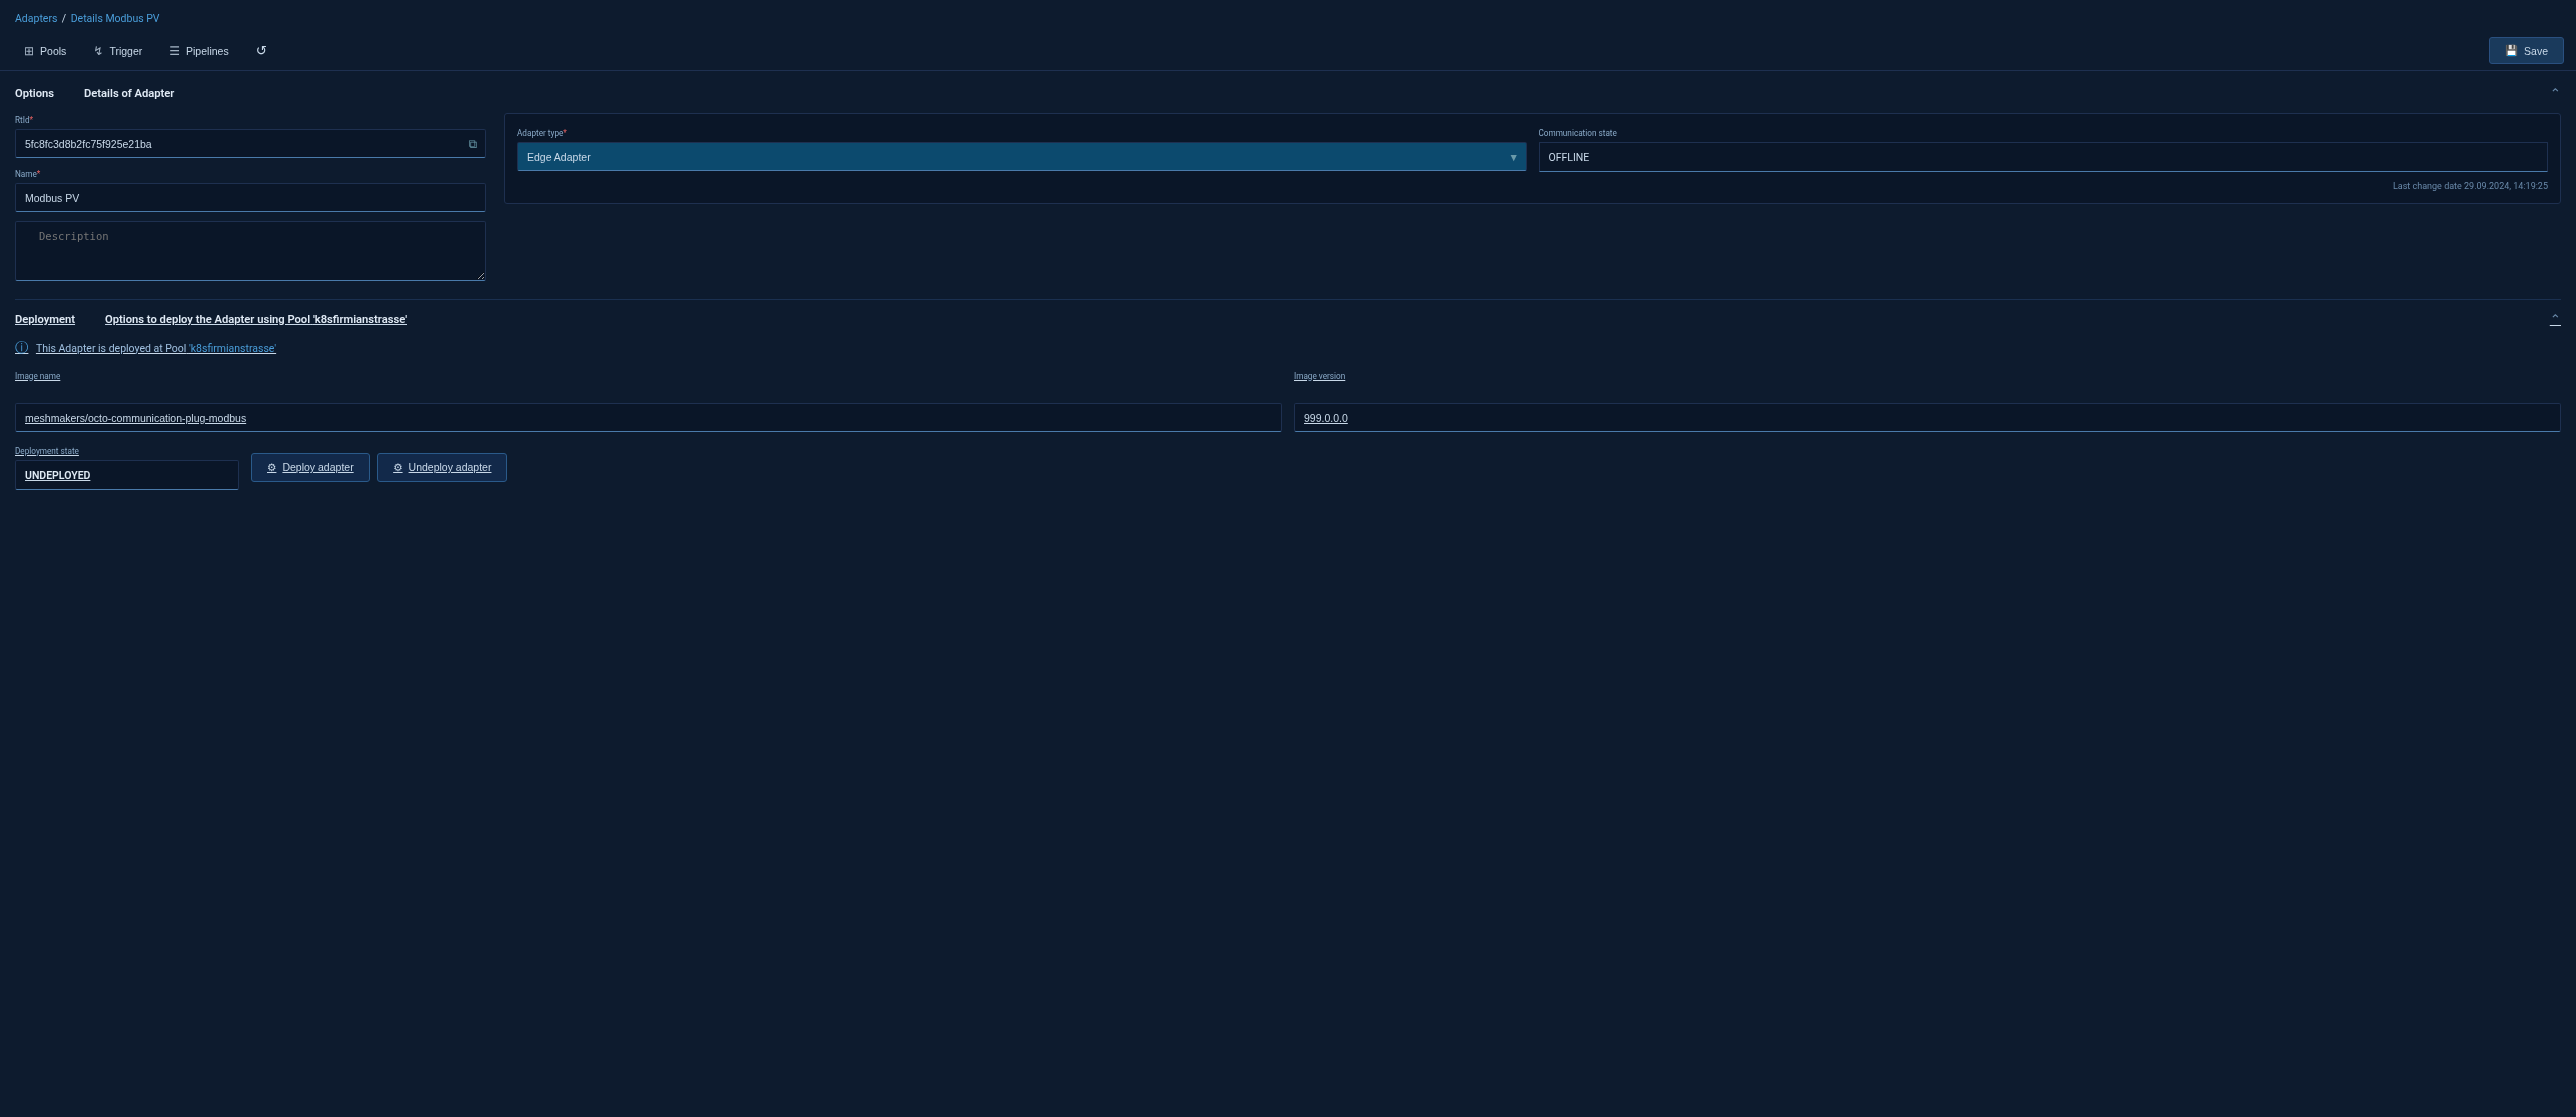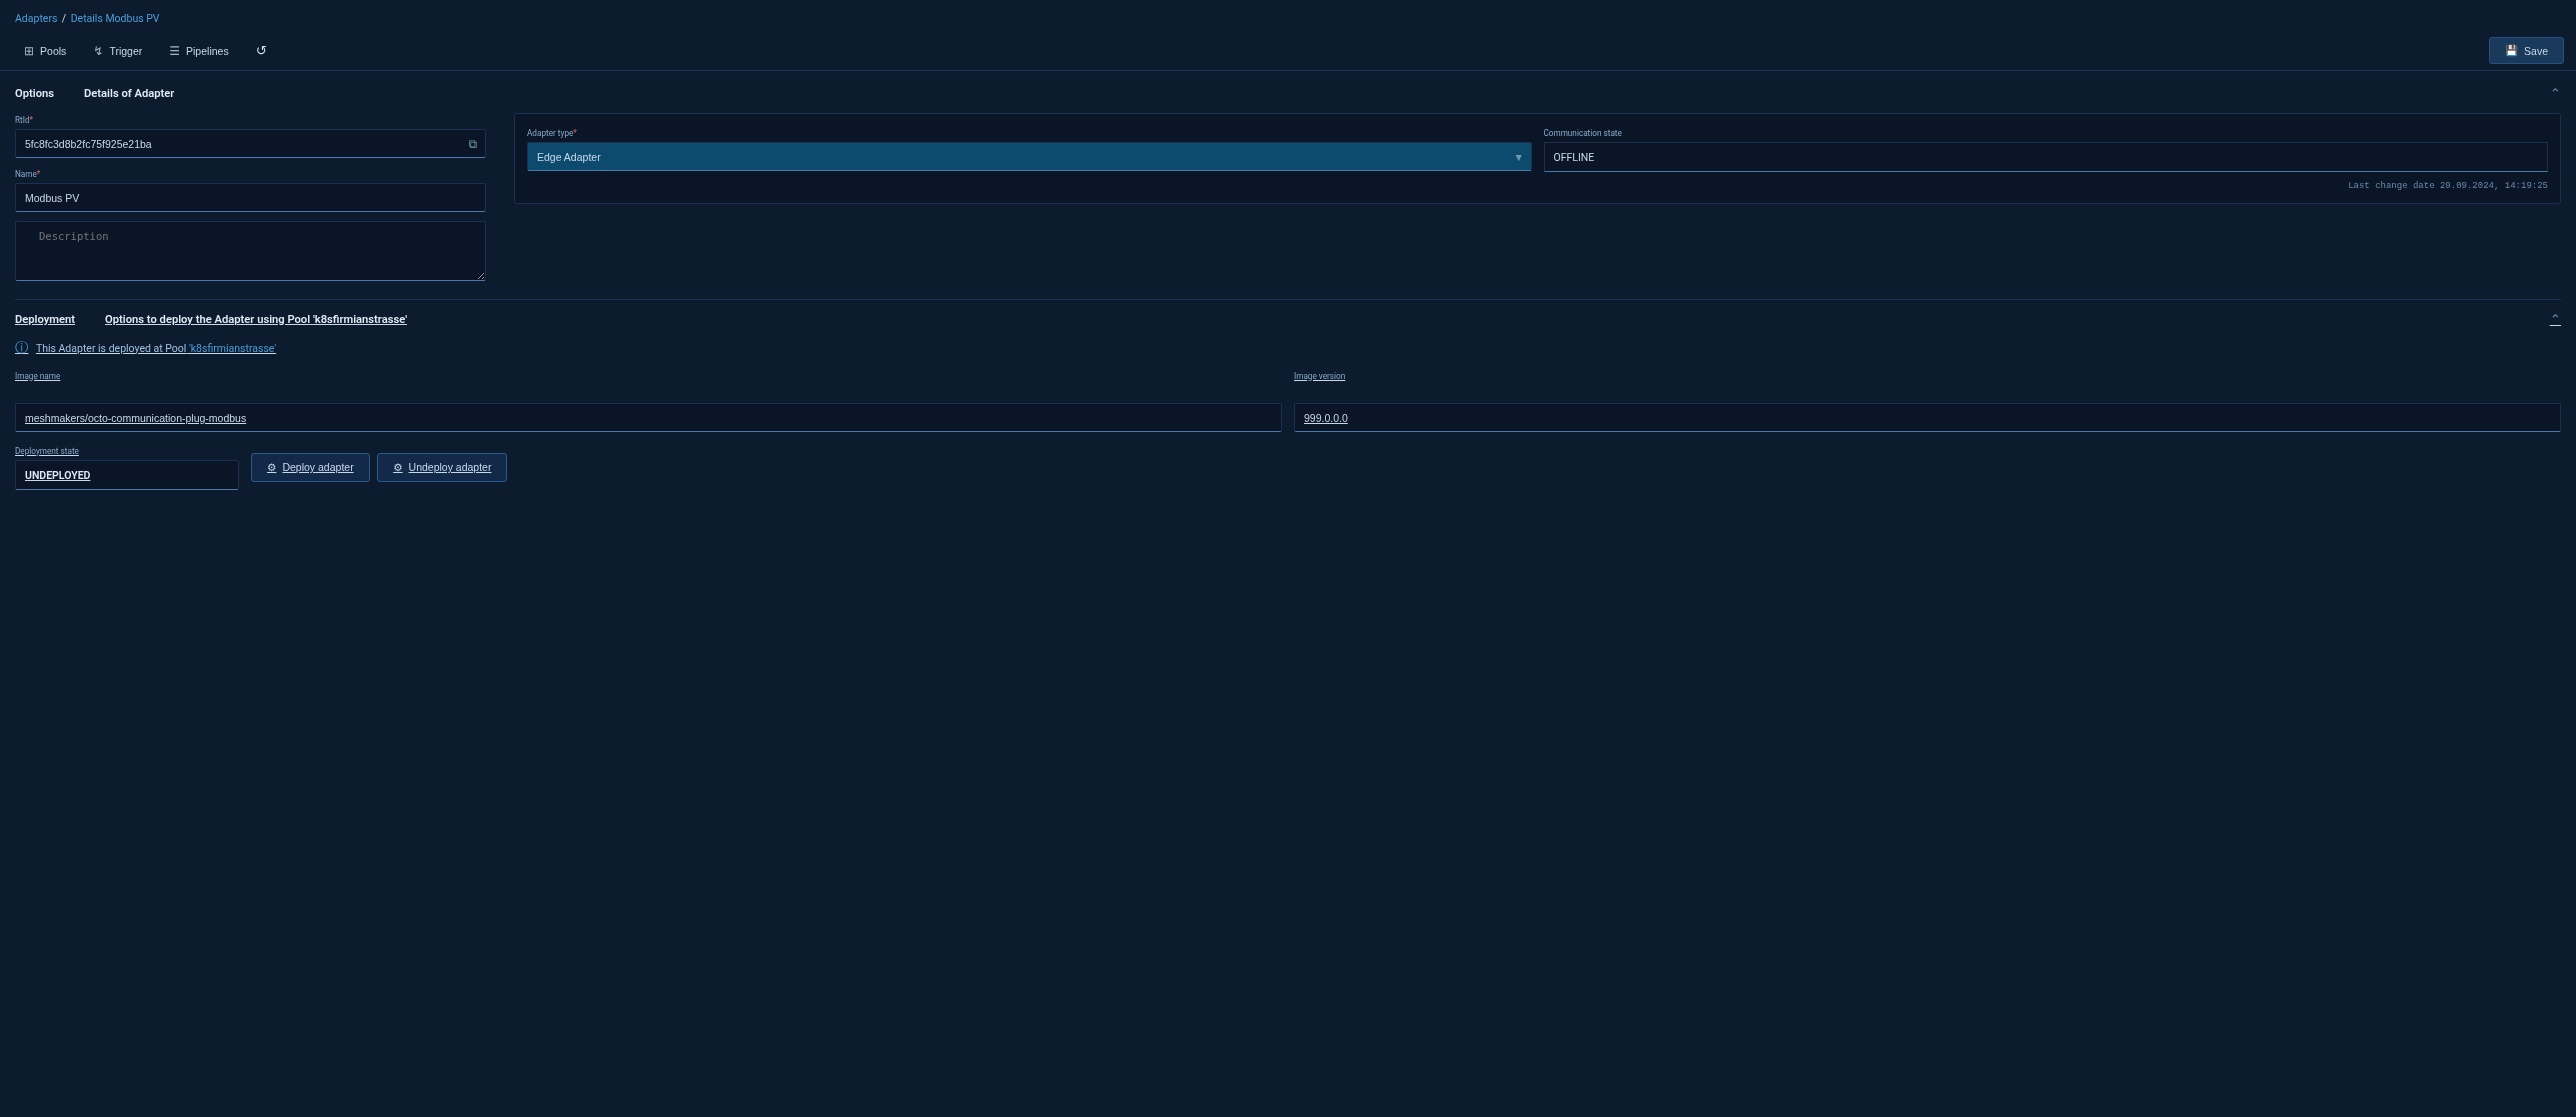--- a/index.html
+++ b/index.html
@@ -113,21 +113,21 @@
     }
 
     .section-chevron {
       color: #6a8aaa;
       font-size: 13.4px;
       cursor: pointer;
     }
 
     .two-col {
       display: flex;
-      gap: 28px;
+      gap: 18px;
     }
 
     .left-col {
       flex: 0 0 471px;
       display: flex;
       flex-direction: column;
       gap: 9px;
     }
 
     .right-col {
@@ -243,21 +243,20 @@
       border: 0.7px solid #1e3050;
       border-bottom: 0.7px solid #4a7aaa;
       border-radius: 1px;
     }
 
     .last-change {
       font-size: 9px;
       color: #6a8aaa;
       text-align: right;
       margin-top: 6px;
-      font-family: Liberation Mono, monospace;
     }
 
     
     .deployment-section {
       margin-top: 0;
       text-decoration: underline;
     }
 
     .deployment-header {
       display: flex;

